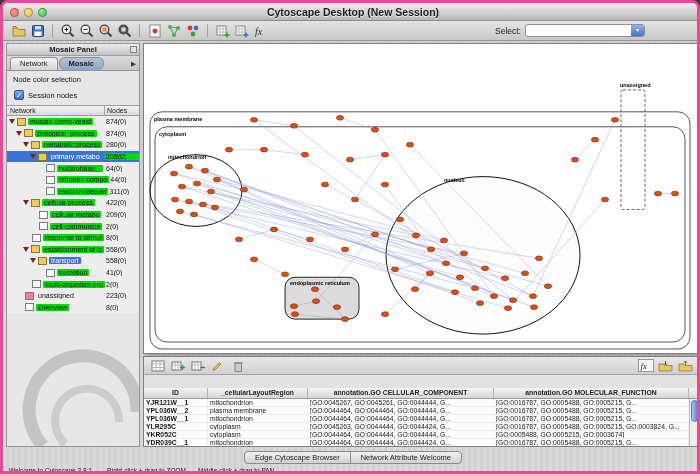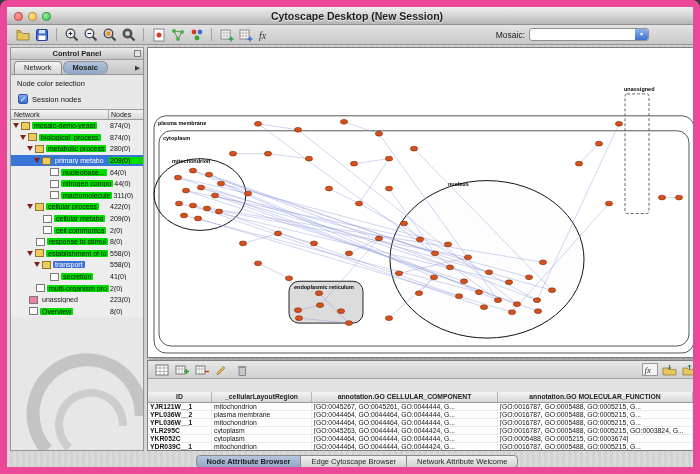--- a/index.html
+++ b/index.html
@@ -1,18 +1,18 @@
 <!DOCTYPE html>
 <html><head>
 <meta charset="utf-8">
 <style>
   html,body{margin:0;padding:0;background:#3a3a3a;}
   *{box-sizing:border-box;}
   .window{position:relative;width:700px;height:474px;font-family:"Liberation Sans",sans-serif;
-    background:#D6D6D6;border:7px solid #ec4899;border-radius:8px 8px 0 0;overflow:hidden;}
+    background:#D6D6D6;border:3px solid #ec4899;border-radius:8px 8px 0 0;overflow:hidden;}
   
   .titlebar{position:absolute;top:0;left:0;width:700px;height:18px;
     background:linear-gradient(#EFEFEF,#D2D2D2 55%,#B6B6B6);border-bottom:1px solid #8F8F8F;}
   .tl{position:absolute;top:5px;width:9px;height:9px;border-radius:50%;border:1px solid rgba(0,0,0,.3);}
   .tl.red{left:7px;background:radial-gradient(circle at 35% 30%,#ff9d95,#FF5D55);}
   .tl.yel{left:21px;background:radial-gradient(circle at 35% 30%,#ffe29a,#FFBD2E);}
   .tl.grn{left:35px;background:radial-gradient(circle at 35% 30%,#9aeea4,#28C93F);}
   .wtitle{position:absolute;left:0;right:0;top:0;height:18px;line-height:18px;text-align:center;
     font-size:10.5px;font-weight:bold;color:#1d1d1d;text-shadow:0 1px 0 rgba(255,255,255,.7);}
   
@@ -196,33 +196,33 @@
           <path d="M2 6h9M2 9h9M5 3v9M8 3v9" stroke="#aaa" stroke-width="0.7"></path>
           <path d="M12 9.5v5M9.5 12h5" stroke="#3D6FD0" stroke-width="1.5"></path>
         </svg>
     </span>
     <span class="tbicon">
       <svg width="16" height="16">
           <text x="2" y="12" font-size="10" font-style="italic" fill="#333" font-family="Liberation Serif,serif">fx</text>
         </svg>
     </span>
     <div class="search-wrap">
-      <span class="search-label">Mosaic:</span>
+      <span class="search-label">Select:</span>
       <div class="search-box">
         <input value="" style="">
         <span class="search-arrow">▾</span>
       </div>
     </div>
   </div>
 
   <div class="workspace">
 
     <div class="control-panel">
       <div class="cp-header">
-        <span>Control Panel</span>
+        <span>Mosaic Panel</span>
         <span class="winbtn"></span>
       </div>
       <div class="cp-tabs">
         <div class="cp-tab">Network</div>
         <div class="cp-tab sel">Mosaic</div>
         <div class="cp-arrow">▶</div>
       </div>
       <div class="cp-label">Node color selection</div>
       <div class="cp-check">
         <span class="checkbox">✓</span>
@@ -614,21 +614,20 @@
               <span class="dtc c3">[GO:0016787, GO:0005488, GO:0005215, G...</span>
             </div>
           </div>
         <div class="dt-scroll">
           <div class="dt-thumb"></div>
         </div>
       </div>
     </div>
 
     <div class="south-tabs">
-      <div class="stab sel">Node Attribute Browser</div>
       <div class="stab">Edge Cytoscape Browser</div>
       <div class="stab">Network Attribute Welcome</div>
     </div>
 
     <div class="status-bar">
       <span class="st0">Welcome to Cytoscape 2.8.1</span>
       <span class="st1">Right-click + drag to ZOOM</span>
       <span class="st2">Middle-click + drag to PAN</span>
     </div>
 

